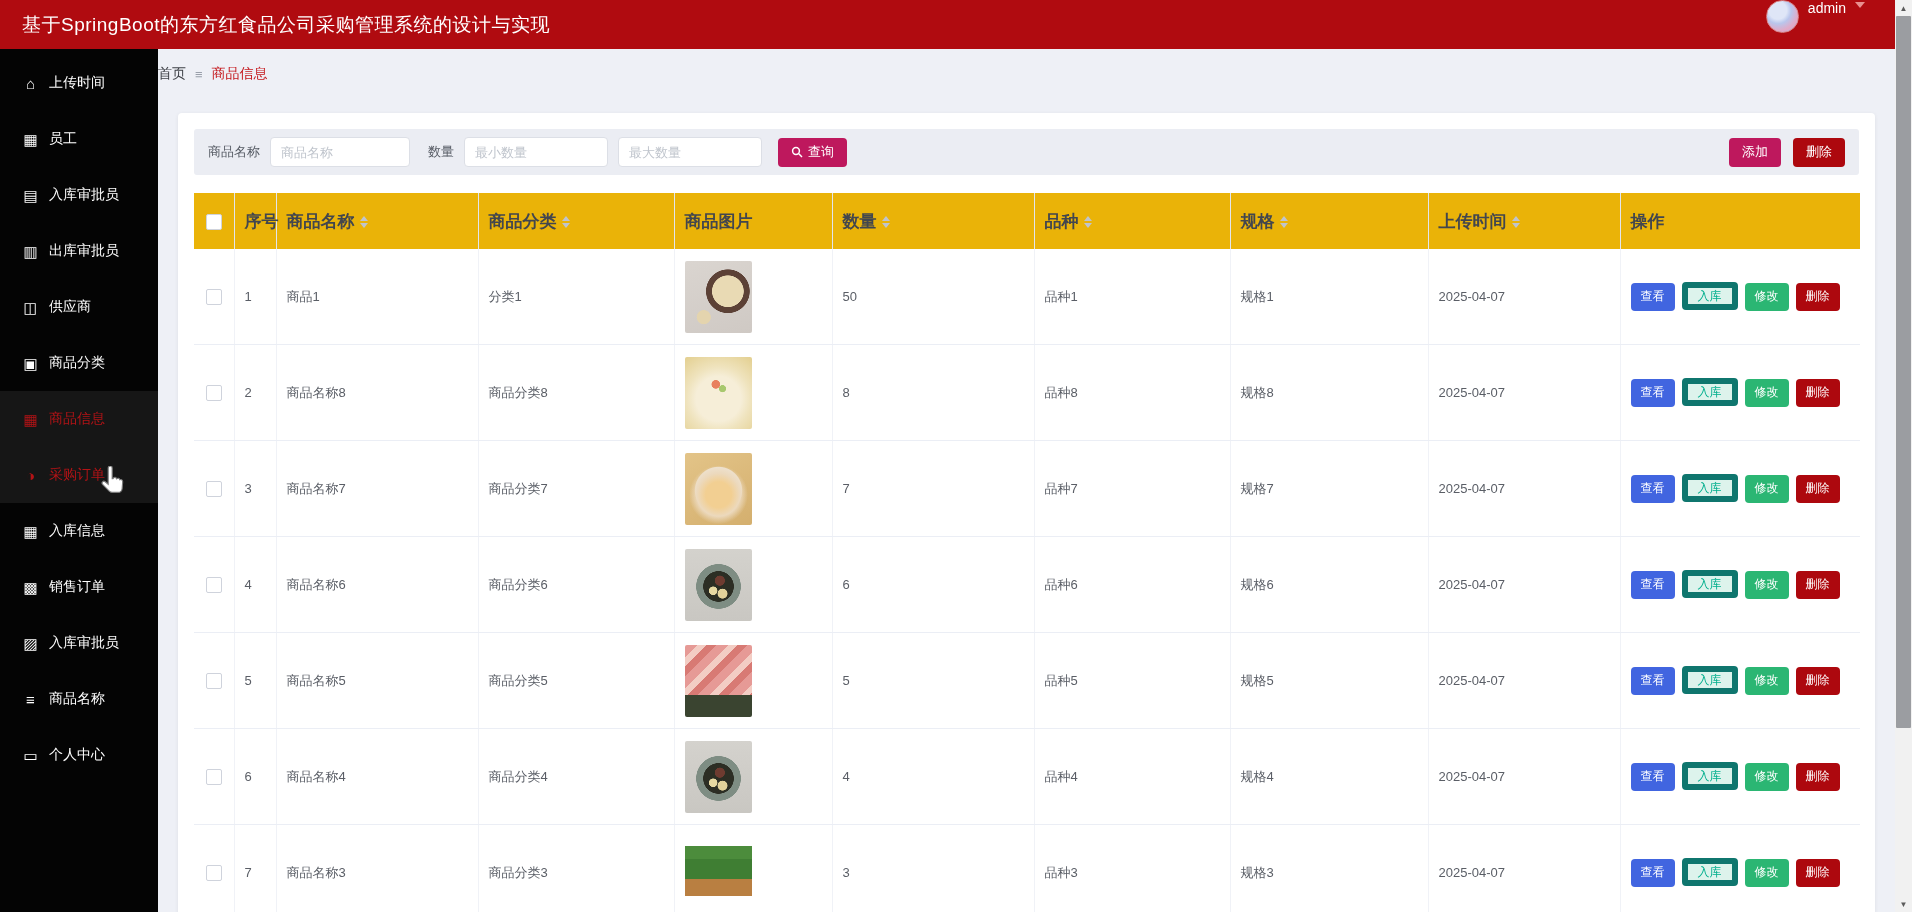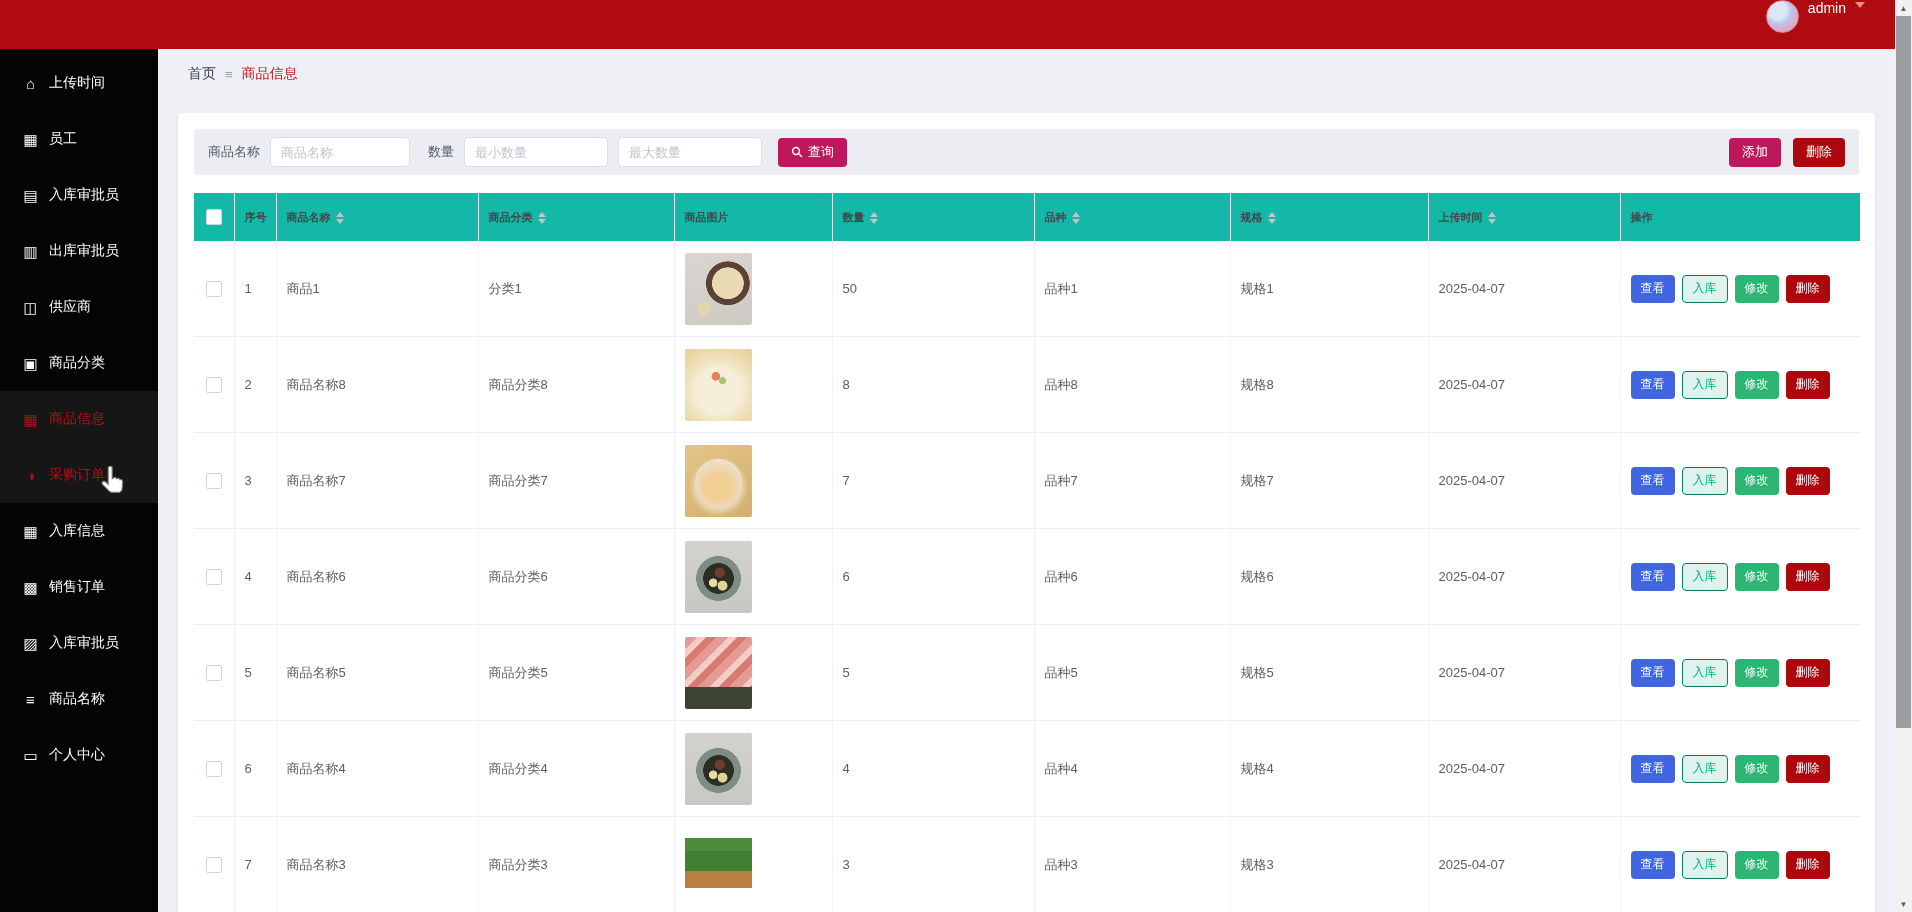--- a/index.html
+++ b/index.html
@@ -20,21 +20,21 @@
   
   .sidebar{position:absolute;left:0;top:49px;width:158px;height:863px;background:#040404;z-index:4;padding-top:6px}
   .side-item{height:56px;display:flex;align-items:center;gap:10px;padding-left:22px;cursor:pointer;
     color:#ffffff;font-size:14px;white-space:nowrap}
   .side-item .s-icon{font-size:15px;width:17px;text-align:center;line-height:1}
   .side-item.active{background:#161616;color:#b31316}
   .side-item.active .s-icon{color:#b31316}
 
   
   .main{position:absolute;left:158px;top:49px;right:17px;bottom:0;overflow:hidden}
-  .breadcrumb{height:50px;display:flex;align-items:center;padding-left:30px;font-size:14px;gap:9px}
+  .breadcrumb{height:50px;display:flex;align-items:center;font-size:14px;gap:9px}
   .bc-home{color:#3c3f45;cursor:pointer}
   .bc-sep{color:#9aa0ab;font-size:13px}
   .bc-current{color:#c4181d}
 
   .card{position:absolute;left:20px;right:20px;top:64px;bottom:-30px;background:#fff;border-radius:4px;
     box-shadow:0 1px 4px rgba(0,0,0,.07);padding:16px 16px 0 16px}
 
   
   .filter-bar{height:46px;background:#ebedf3;border-radius:3px;display:flex;align-items:center;
     padding:0 14px;gap:10px}
@@ -44,21 +44,21 @@
   .f-input::placeholder{color:#bfc4cc}
   .btn{border:none;border-radius:4px;font-size:13px;height:29px;padding:0 13px;cursor:pointer;
     color:#fff;display:inline-flex;align-items:center;gap:5px;font-family:inherit;white-space:nowrap}
   .btn-search{background:#be185d;margin-left:6px}
   .btn-add{background:#be185d;margin-left:auto}
   .btn-delete-top{background:#ad080e;margin-left:2px}
 
   
   .tbl-wrap{margin-top:18px}
   table{border-collapse:collapse;table-layout:fixed;width:100%}
-  th{background:#14b8a6;height:48px;font-size:11px;color:#42464e;font-weight:bold;text-align:left;
+  th{background:#eab308;height:56px;font-size:17px;color:#42464e;font-weight:bold;text-align:left;
     padding:0 0 0 10px;border-right:1px solid #e2e5ee;white-space:nowrap}
   th:last-child{border-right:none}
   td{height:95px;font-size:13px;color:#5a5e66;padding:0 0 0 10px;border-bottom:1px solid #ebeef5;
     border-right:1px solid #f0f2f7;background:#fff;white-space:nowrap}
   td:last-child,th:last-child{border-right:none}
   .cell-center{text-align:center;padding-left:0}
   .checkbox{display:inline-block;width:14px;height:14px;border:1px solid #cfd3dc;border-radius:2px;
     background:#fff;vertical-align:middle;cursor:pointer}
   .carets{display:inline-flex;flex-direction:column;margin-left:5px;vertical-align:middle;gap:2px}
   .carets i{width:0;height:0;border-left:4px solid transparent;border-right:4px solid transparent;display:block}
@@ -87,37 +87,38 @@
       linear-gradient(#d4d2cd,#c9c7c2)}
   .img-skewer{background:
       linear-gradient(180deg,transparent 70%,#3a4430 70%),
       repeating-linear-gradient(135deg,#e69a96 0 9px,#f3cdc4 9px 15px,#d87a74 15px 22px)}
   .img-greens{background:
       linear-gradient(180deg,#ffffff 0 12%,#4c8c3c 12% 30%,#3f7e33 30% 58%,#b97f41 58% 82%,#ffffff 82%)}
 
   .act-btn{border:none;border-radius:4px;height:28px;padding:0 10px;font-size:12px;color:#fff;
     cursor:pointer;margin-right:7px;font-family:inherit;white-space:nowrap}
   .act-view{background:#4165e0}
-  .act-in{background:#ddf3ec;color:#00ae8d;border:1px solid #0f766e}
+  .act-in{background:#ddf3ec;color:#00ae8d;border:6px solid #0f766e}
   .act-edit{background:#2bb673}
   .act-del{background:#ad080e}
 
   
   .scrollbar{position:absolute;right:0;top:0;width:17px;height:912px;background:#f1f1f1;z-index:20}
   .sb-btn{height:16px;display:flex;align-items:center;justify-content:center;color:#5a5a5a;font-size:8px}
   .sb-thumb{position:absolute;left:1px;top:16px;width:15px;height:712px;background:#9b9da1;border-radius:1px}
   .sb-down{position:absolute;bottom:0;left:0;width:17px}
 
   .cursor{position:absolute;left:98px;top:466px;z-index:60;pointer-events:none}
   .mag{display:inline-block}
 </style>
 </head>
 <body>
 
 <div class="topbar">
+  <div class="topbar-title">基于SpringBoot的东方红食品公司采购管理系统的设计与实现</div>
   <div class="topbar-user">
     <div class="avatar"></div>
     <span class="user-name">admin</span>
     <span class="user-caret"></span>
   </div>
 </div>
 
 <div class="sidebar" id="sidebar-menu">
     <div class="side-item">
       <span class="s-icon">⌂</span>

